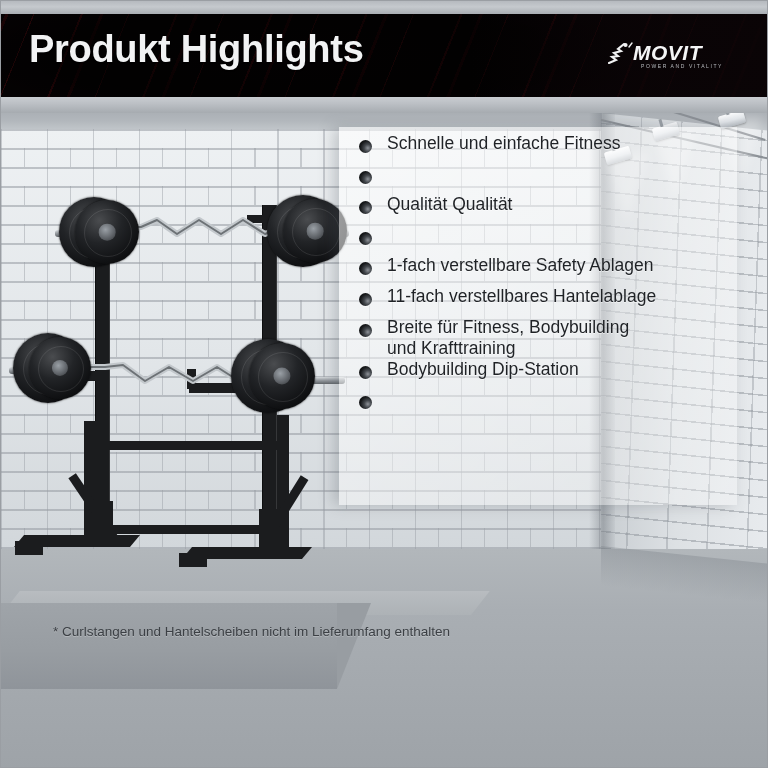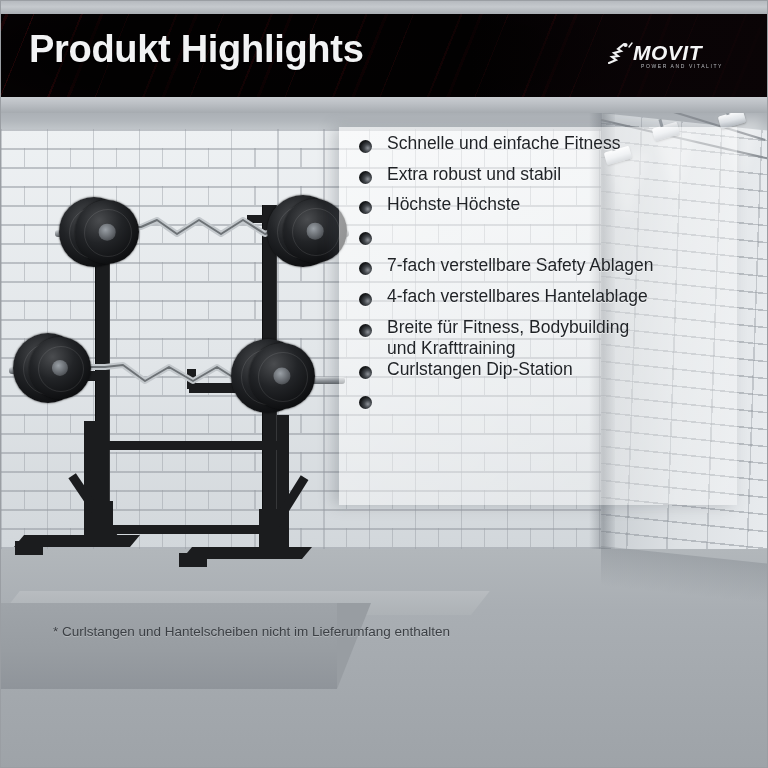--- a/index.html
+++ b/index.html
@@ -378,45 +378,44 @@
    nicht im Lieferumfang enthalten</div>
 
   <div class="panel"></div>
   <div class="bullets" id="bullet-list">
       <div class="bullet-row">
         <span class="bullet-dot"></span>
         <span class="bullet-text">Schnelle und einfache Fitness</span>
       </div>
       <div class="bullet-row">
         <span class="bullet-dot"></span>
-        <span class="bullet-text">Extra robust und stabil</span>
-      </div>
-      <div class="bullet-row">
-        <span class="bullet-dot"></span>
-        <span class="bullet-text">Höchste Höchste</span>
-      </div>
-      <div class="bullet-row">
-        <span class="bullet-dot"></span>
-      </div>
-      <div class="bullet-row">
-        <span class="bullet-dot"></span>
-        <span class="bullet-text">7-fach verstellbare Safety Ablagen</span>
-      </div>
-      <div class="bullet-row">
-        <span class="bullet-dot"></span>
-        <span class="bullet-text">4-fach verstellbares Hantelablage</span>
+      </div>
+      <div class="bullet-row">
+        <span class="bullet-dot"></span>
+        <span class="bullet-text">Qualität Qualität</span>
+      </div>
+      <div class="bullet-row">
+        <span class="bullet-dot"></span>
+      </div>
+      <div class="bullet-row">
+        <span class="bullet-dot"></span>
+        <span class="bullet-text">1-fach verstellbare Safety Ablagen</span>
+      </div>
+      <div class="bullet-row">
+        <span class="bullet-dot"></span>
+        <span class="bullet-text">11-fach verstellbares Hantelablage</span>
       </div>
       <div class="bullet-row">
         <span class="bullet-dot"></span>
         <span class="bullet-text">Breite für Fitness, Bodybuilding
 und Krafttraining</span>
       </div>
       <div class="bullet-row">
         <span class="bullet-dot"></span>
-        <span class="bullet-text">Curlstangen Dip-Station</span>
+        <span class="bullet-text">Bodybuilding Dip-Station</span>
       </div>
       <div class="bullet-row">
         <span class="bullet-dot"></span>
       </div>
     </div>
 
   <div class="top-strip"></div>
   <div class="banner">
     <div class="banner-streaks"></div>
     <div class="banner-vignette"></div>

